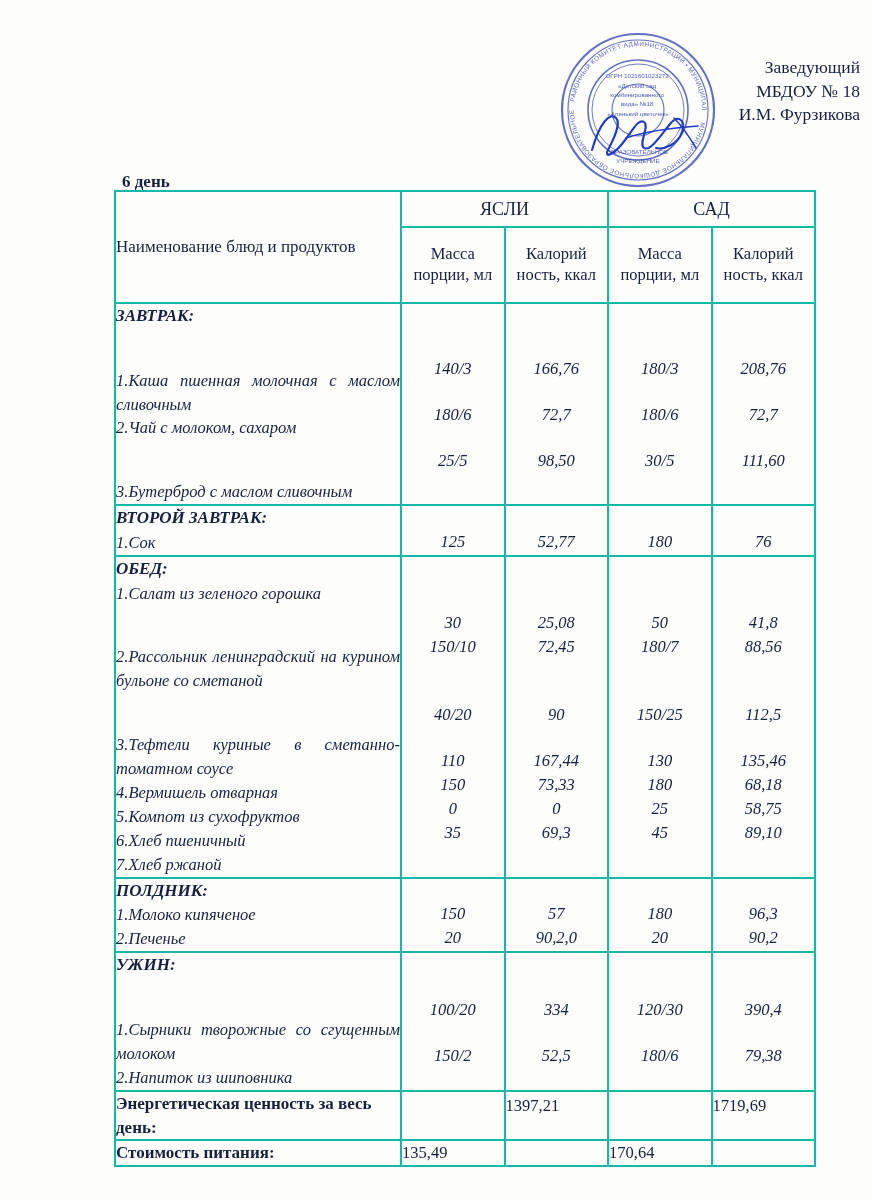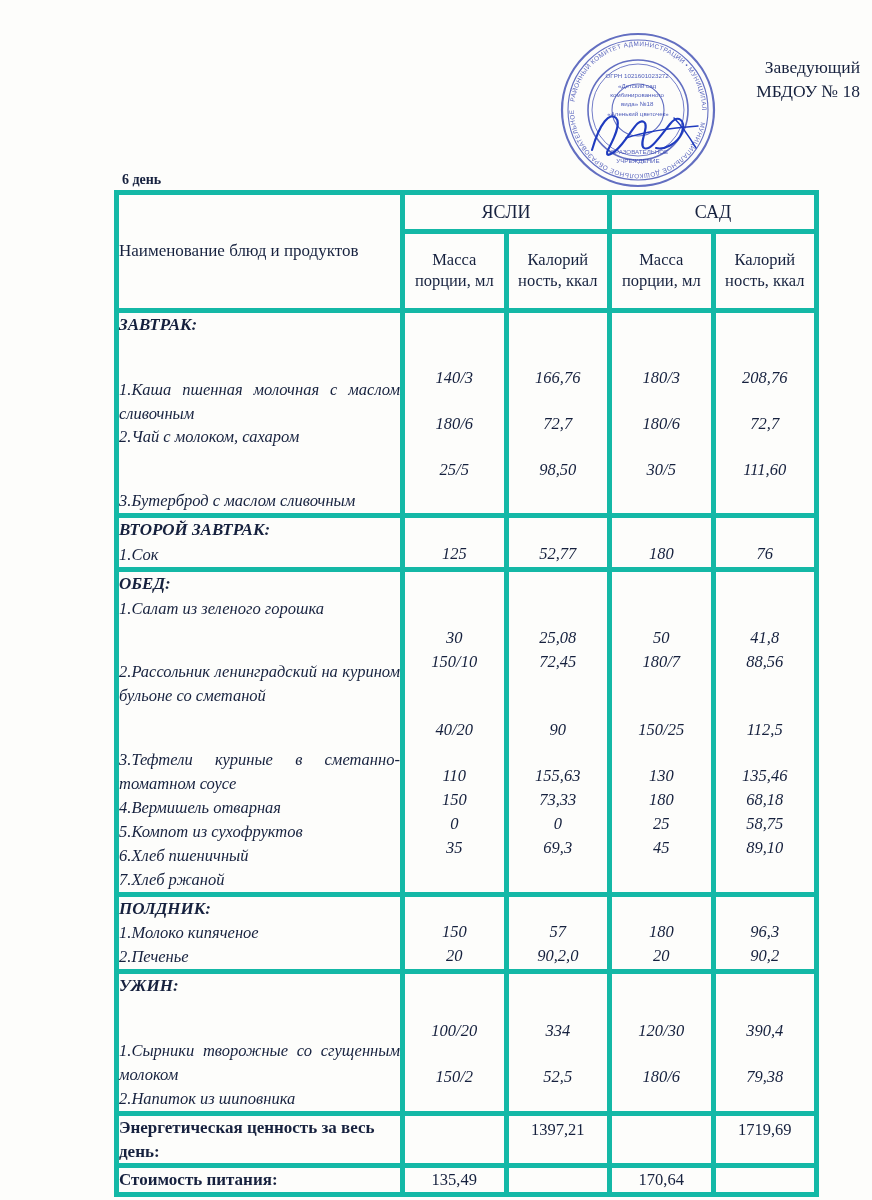--- a/index.html
+++ b/index.html
@@ -59,41 +59,41 @@
     width: 130px;
     height: 62px;
     pointer-events: none;
   }
 
   
   .day-label {
     position: absolute;
     top: 172px;
     left: 122px;
-    font-size: 14px;
+    font-size: 17px;
     font-weight: bold;
     color: #16213e;
   }
 
   
   .table-wrap {
     position: absolute;
     top: 190px;
     left: 114px;
     width: 700px;
   }
   table.menu {
     border-collapse: collapse;
     width: 700px;
     table-layout: fixed;
     font-size: 16.5px;
     color: #16213e;
   }
   table.menu td, table.menu th {
-    border: 5px solid #14b8a6;
+    border: 2px solid #14b8a6;
     padding: 0;
     vertical-align: middle;
   }
   .col-name { width: 286px; }
   .col-num  { width: 103.5px; }
 
   th.group-head {
     height: 34px;
     font-weight: normal;
     font-size: 18px;
@@ -150,21 +150,20 @@
   .spacer-line { height: 22px; }
 
   
   td.foot-name {
     padding: 5px 8px;
     font-weight: bold;
     font-size: 17px;
     line-height: 1.4;
   }
   td.foot-num {
-    text-align: center;
     font-size: 16.5px;
     vertical-align: middle;
   }
   td.foot-num.top { vertical-align: top; padding-top: 4px; }
 
   .blank { }
 </style>
 </head>
 <body>
 
@@ -210,20 +209,21 @@
         <path d="M6,46 C14,18 24,8 30,14 C36,20 26,38 22,46 C18,54 26,52 36,40 C46,28 52,14 58,18 C64,22 52,40 58,44 C64,48 76,30 84,20 C92,10 100,16 96,28 C92,40 78,46 70,44"></path>
         <path d="M40,34 C58,28 84,24 112,22" stroke-width="1.5"></path>
         <path d="M88,14 C96,22 104,34 110,44" stroke-width="1.5"></path>
       </g>
     </svg>
   </div>
 
   <div class="header-block">
     <div class="header-line">Заведующий</div>
     <div class="header-line">МБДОУ № 18</div>
+    <div class="header-line indent">И.М. Фурзикова</div>
   </div>
 
   <div class="day-label">6 день</div>
 
   <div class="table-wrap">
     <table class="menu">
       <colgroup>
         <col class="col-name">
         <col class="col-num">
         <col class="col-num">
@@ -334,21 +334,21 @@
             <div class="num-line">35</div>
           </td>
           <td class="section-num">
             <div class="num-line spacer-line"></div>
             <div class="num-line">25,08</div>
             <div class="num-line">72,45</div>
             <div class="num-line"></div>
             <div class="num-line"></div>
             <div class="num-line">90</div>
             <div class="num-line"></div>
-            <div class="num-line">155,63</div>
+            <div class="num-line">167,44</div>
             <div class="num-line">73,33</div>
             <div class="num-line">0</div>
             <div class="num-line">69,3</div>
           </td>
           <td class="section-num">
             <div class="num-line spacer-line"></div>
             <div class="num-line">50</div>
             <div class="num-line">180/7</div>
             <div class="num-line"></div>
             <div class="num-line"></div>

